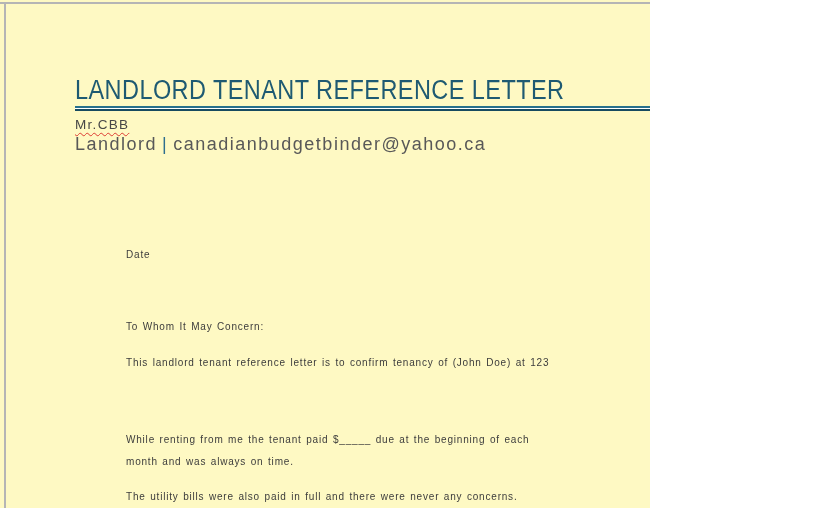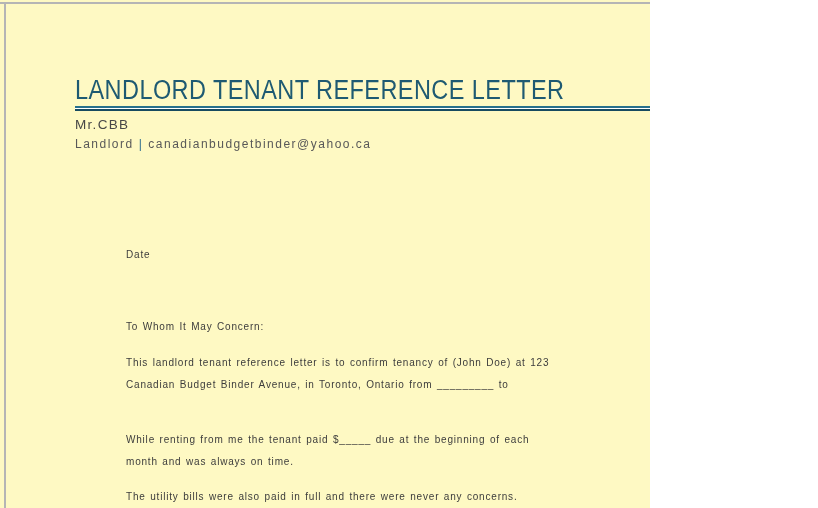--- a/index.html
+++ b/index.html
@@ -49,29 +49,30 @@
     border-bottom: 2px solid #174b60;
   }
   .author-name {
     position: absolute;
     left: 75px; top: 116px;
     font-size: 13.5px;
     color: #474747;
     letter-spacing: 1.3px;
     line-height: 18px;
     white-space: nowrap;
+    text-decoration: underline;
     text-decoration-style: wavy;
     text-decoration-color: #dd3b32;
     text-decoration-thickness: 1px;
     text-underline-offset: 3px;
   }
   .contact-line {
     position: absolute;
     left: 75px; top: 135px;
-    font-size: 12px;
+    font-size: 18px;
     color: #585858;
     letter-spacing: 1.5px;
     line-height: 18px;
     white-space: nowrap;
   }
   .contact-line .sep {
     color: #2e6e8e;
     padding: 0 5px;
   }
   .body-text {
@@ -109,21 +110,20 @@
   <div class="contact-line">
     <span>Landlord</span><span class="sep">|</span><span>canadianbudgetbinder@yahoo.ca</span>
   </div>
 
   <div class="body-text date-label">Date</div>
 
   <div class="body-text salutation">To Whom It May Concern:</div>
 
   <div class="body-text para-tenancy">
     <div class="line">This landlord tenant reference letter is to confirm tenancy of (John Doe) at 123</div>
-    <div class="line">Canadian Budget Binder Avenue, in Toronto, Ontario from _________ to</div>
   </div>
 
   <div class="body-text para-rent">
     <div class="line">While renting from me the tenant paid $_____ due at the beginning of each</div>
     <div class="line">month and was always on time.</div>
   </div>
 
   <div class="body-text para-utilities">
     <div class="line">The utility bills were also paid in full and there were never any concerns.</div>
   </div>

